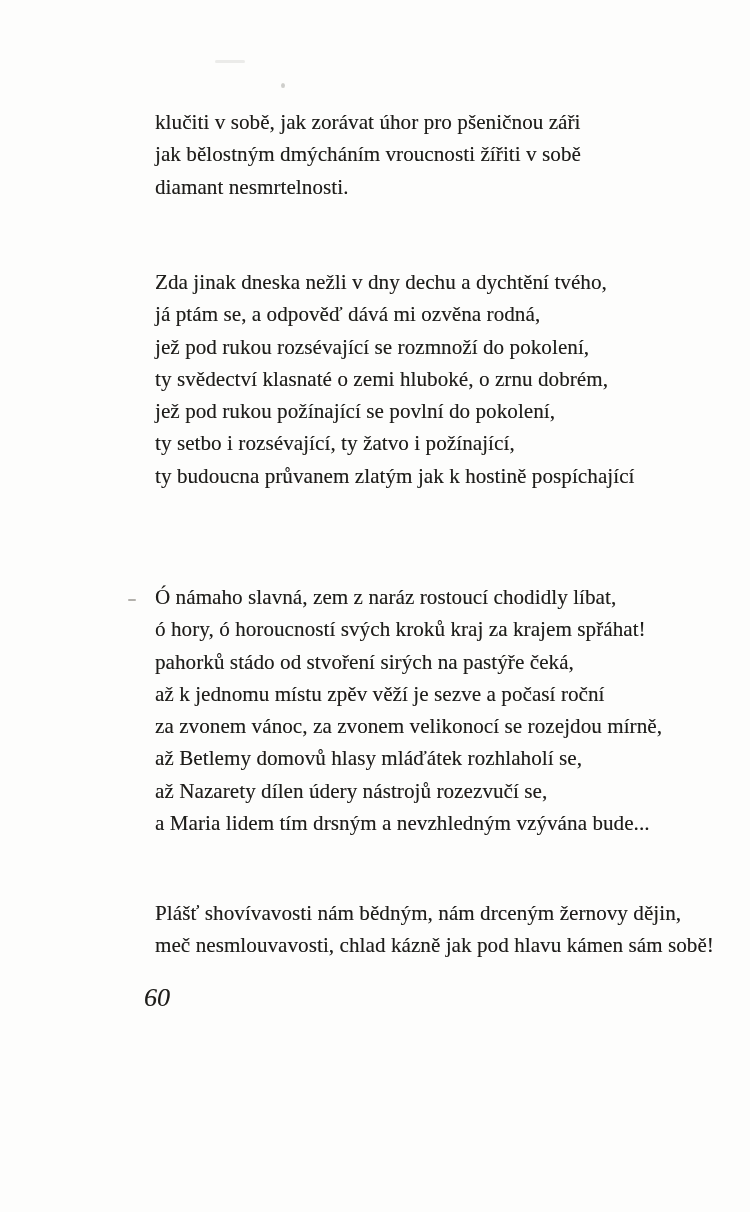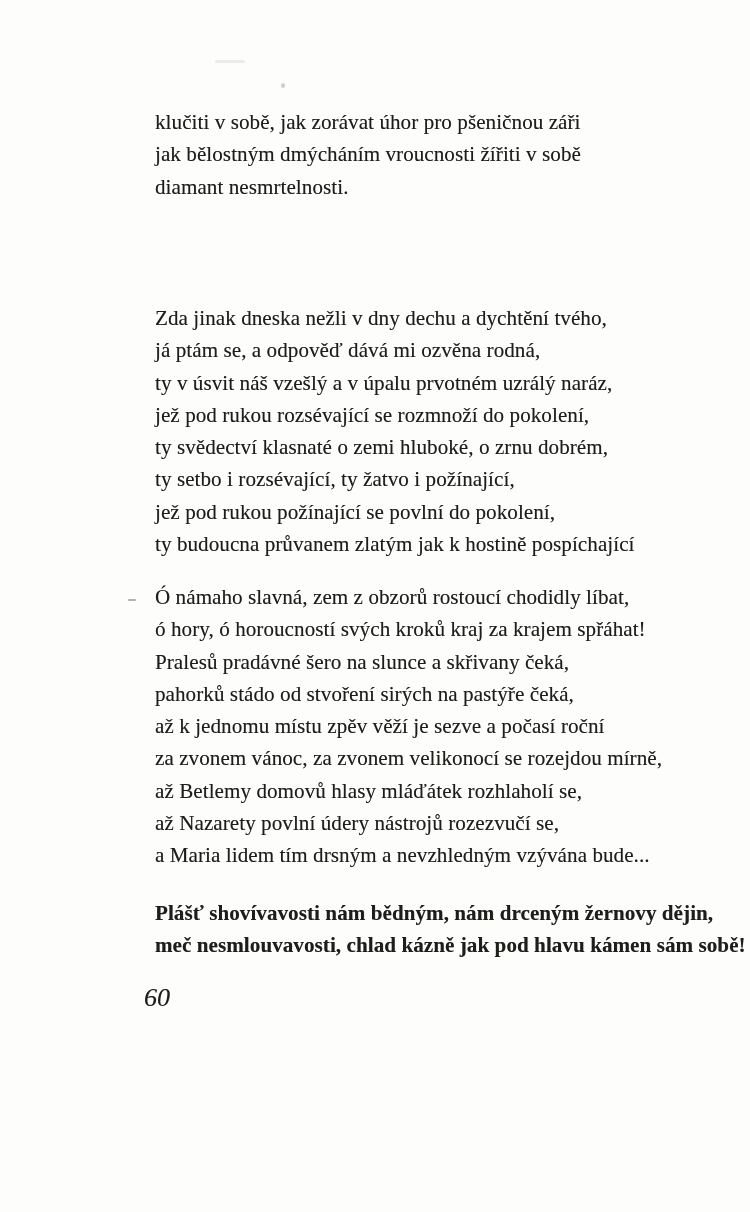--- a/index.html
+++ b/index.html
@@ -27,23 +27,23 @@
     position: absolute;
     left: 155px;
     font-size: 21px;
     line-height: 32.3px;
     letter-spacing: 0.1px;
     color: var(--ink);
     white-space: nowrap;
     text-shadow: 0.2px 0.2px 0.5px rgba(30, 29, 26, 0.45);
   }
   .stanza-1 { top: 106px; }
-  .stanza-2 { top: 266px; margin-top: 36px; }
+  .stanza-2 { top: 266px; }
   .stanza-3 { top: 581px; }
-  .stanza-4 { top: 897px; font-weight: bold; }
+  .stanza-4 { top: 897px; }
   .page-number {
     position: absolute;
     left: 144px;
     top: 983px;
     font-style: italic;
     font-size: 26px;
     line-height: 30px;
     color: var(--ink);
     text-shadow: 0.2px 0.2px 0.5px rgba(30, 29, 26, 0.45);
     text-align: center;
@@ -90,37 +90,35 @@
 
   <div class="stanza stanza-1">
     <div class="line">klučiti v sobě, jak zorávat úhor pro pšeničnou záři</div>
     <div class="line">jak bělostným dmýcháním vroucnosti žířiti v sobě</div>
     <div class="line">diamant nesmrtelnosti.</div>
   </div>
 
   <div class="stanza stanza-2">
     <div class="line">Zda jinak dneska nežli v dny dechu a dychtění tvého,</div>
     <div class="line">já ptám se, a odpověď dává mi ozvěna rodná,</div>
-    <div class="line">ty v úsvit náš vzešlý a v úpalu prvotném uzrálý naráz,</div>
     <div class="line">jež pod rukou rozsévající se rozmnoží do pokolení,</div>
     <div class="line">ty svědectví klasnaté o zemi hluboké, o zrnu dobrém,</div>
+    <div class="line">jež pod rukou požínající se povlní do pokolení,</div>
     <div class="line">ty setbo i rozsévající, ty žatvo i požínající,</div>
-    <div class="line">jež pod rukou požínající se povlní do pokolení,</div>
     <div class="line">ty budoucna průvanem zlatým jak k hostině pospíchající</div>
   </div>
 
   <div class="stanza stanza-3">
-    <div class="line">Ó námaho slavná, zem z obzorů rostoucí chodidly líbat,</div>
+    <div class="line">Ó námaho slavná, zem z naráz rostoucí chodidly líbat,</div>
     <div class="line">ó hory, ó horoucností svých kroků kraj za krajem spřáhat!</div>
-    <div class="line">Pralesů pradávné šero na slunce a skřivany čeká,</div>
     <div class="line">pahorků stádo od stvoření sirých na pastýře čeká,</div>
     <div class="line">až k jednomu místu zpěv věží je sezve a počasí roční</div>
     <div class="line">za zvonem vánoc, za zvonem velikonocí se rozejdou mírně,</div>
     <div class="line">až Betlemy domovů hlasy mláďátek rozhlaholí se,</div>
-    <div class="line">až Nazarety povlní údery nástrojů rozezvučí se,</div>
+    <div class="line">až Nazarety dílen údery nástrojů rozezvučí se,</div>
     <div class="line">a Maria lidem tím drsným a nevzhledným vzývána bude...</div>
   </div>
 
   <div class="stanza stanza-4">
     <div class="line">Plášť shovívavosti nám bědným, nám drceným žernovy dějin,</div>
     <div class="line">meč nesmlouvavosti, chlad kázně jak pod hlavu kámen sám sobě!</div>
   </div>
 
   <div class="page-number">60</div>
 

